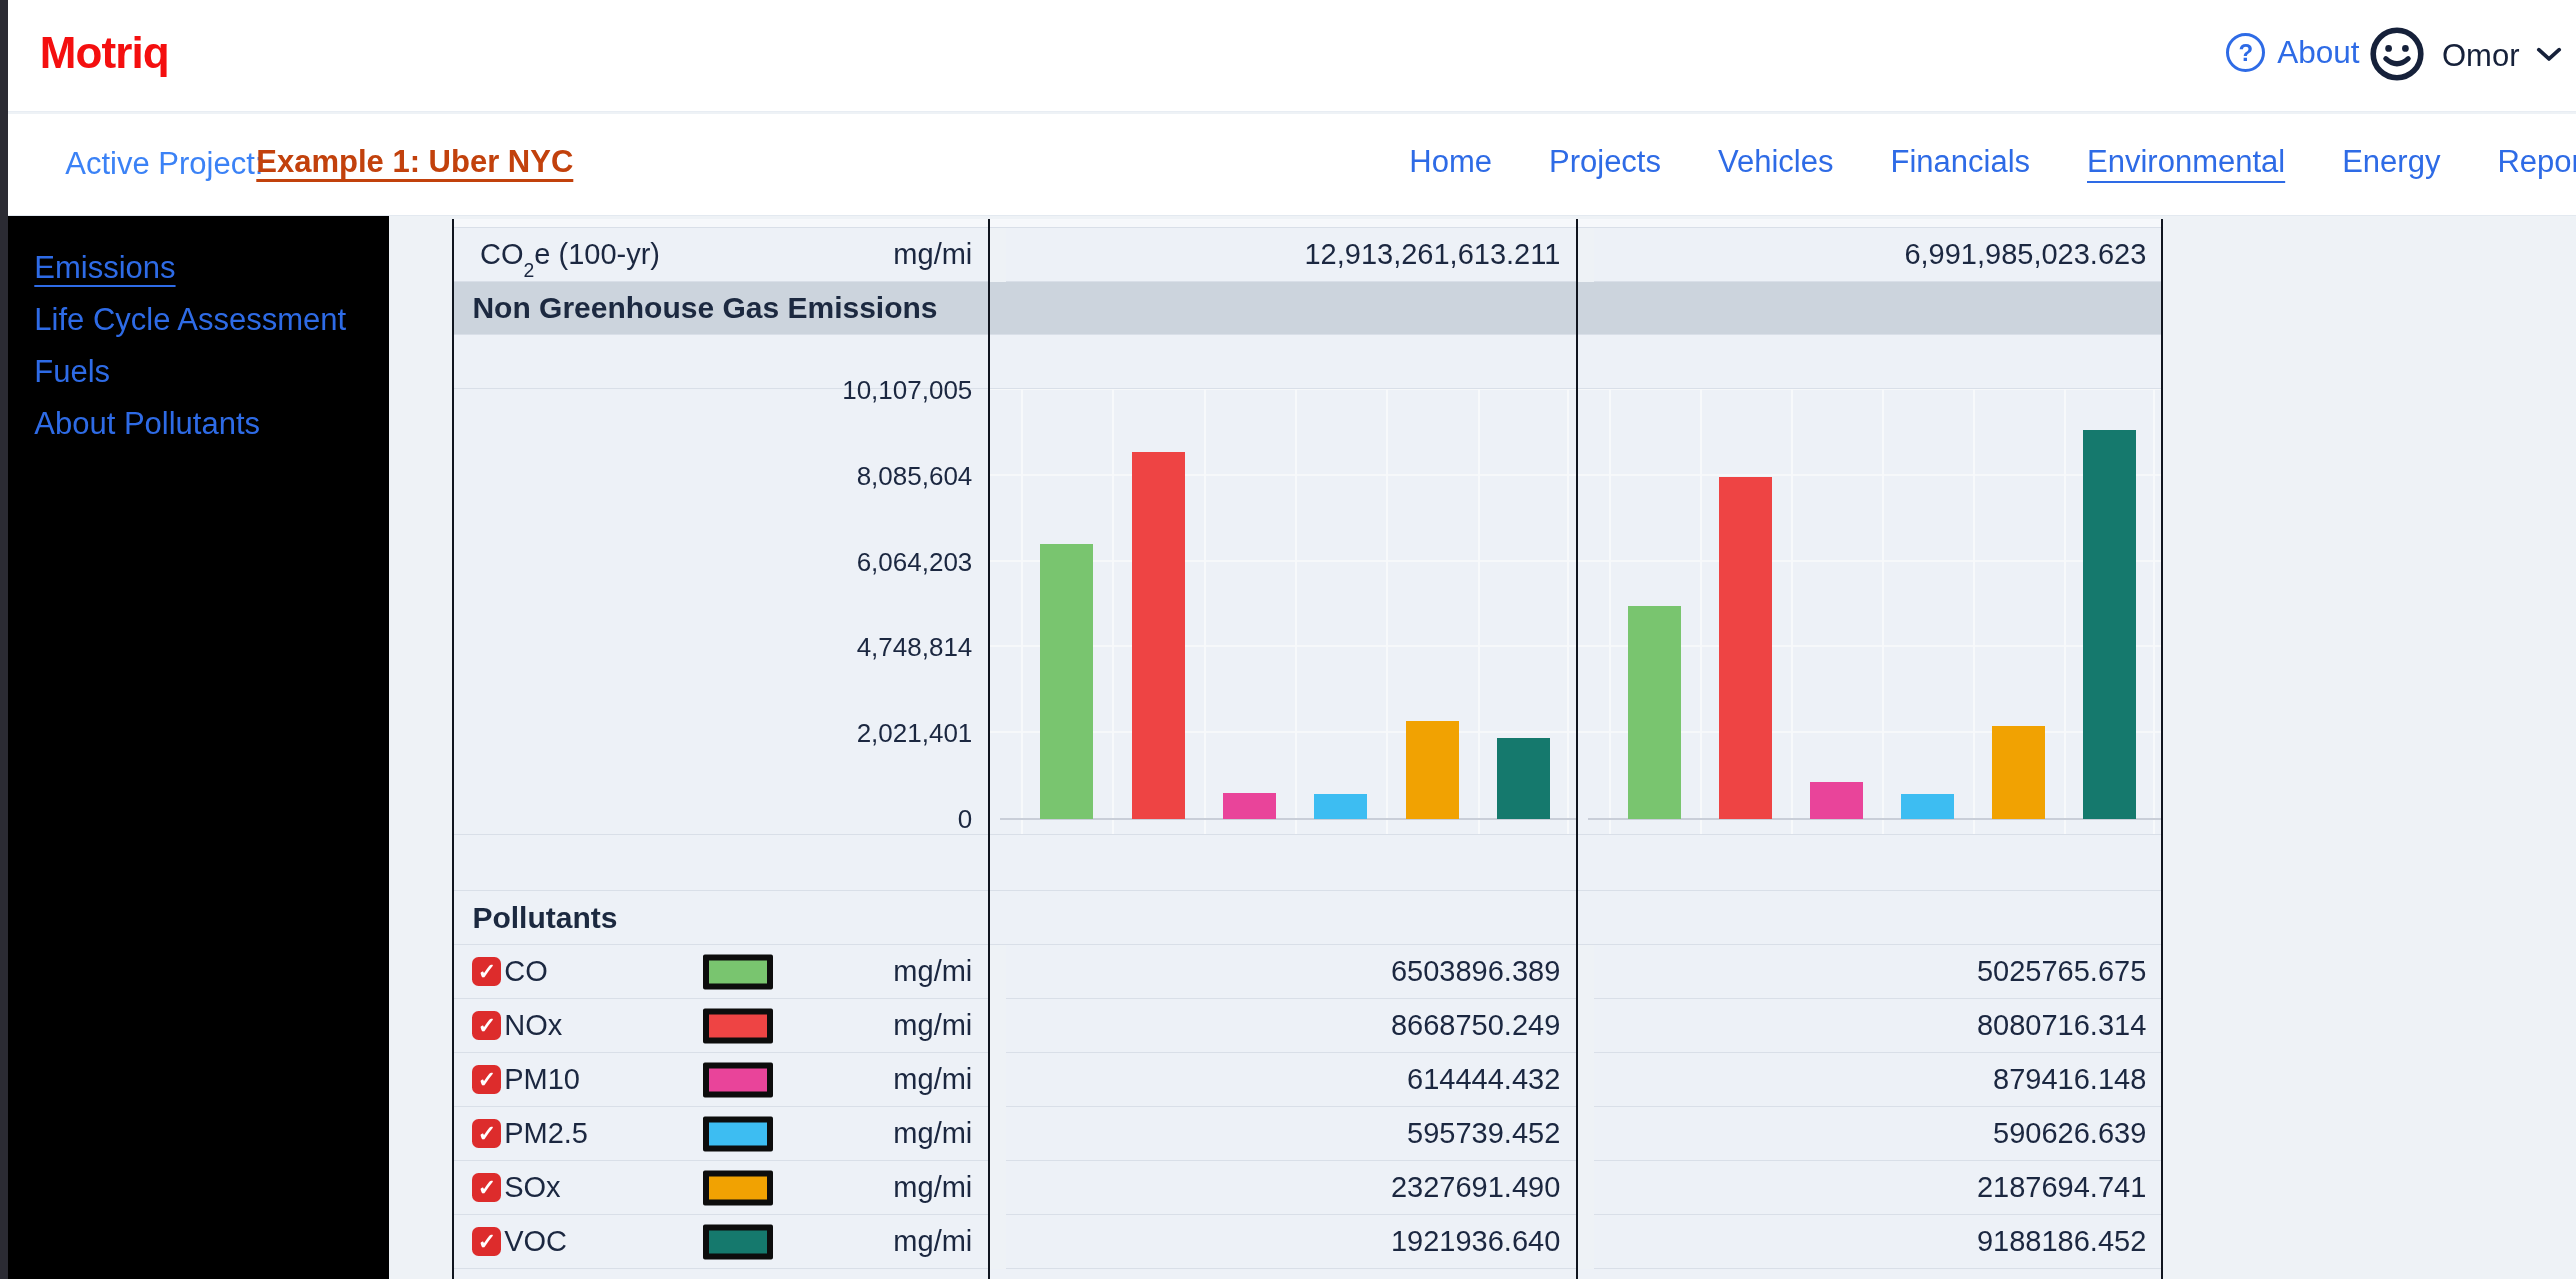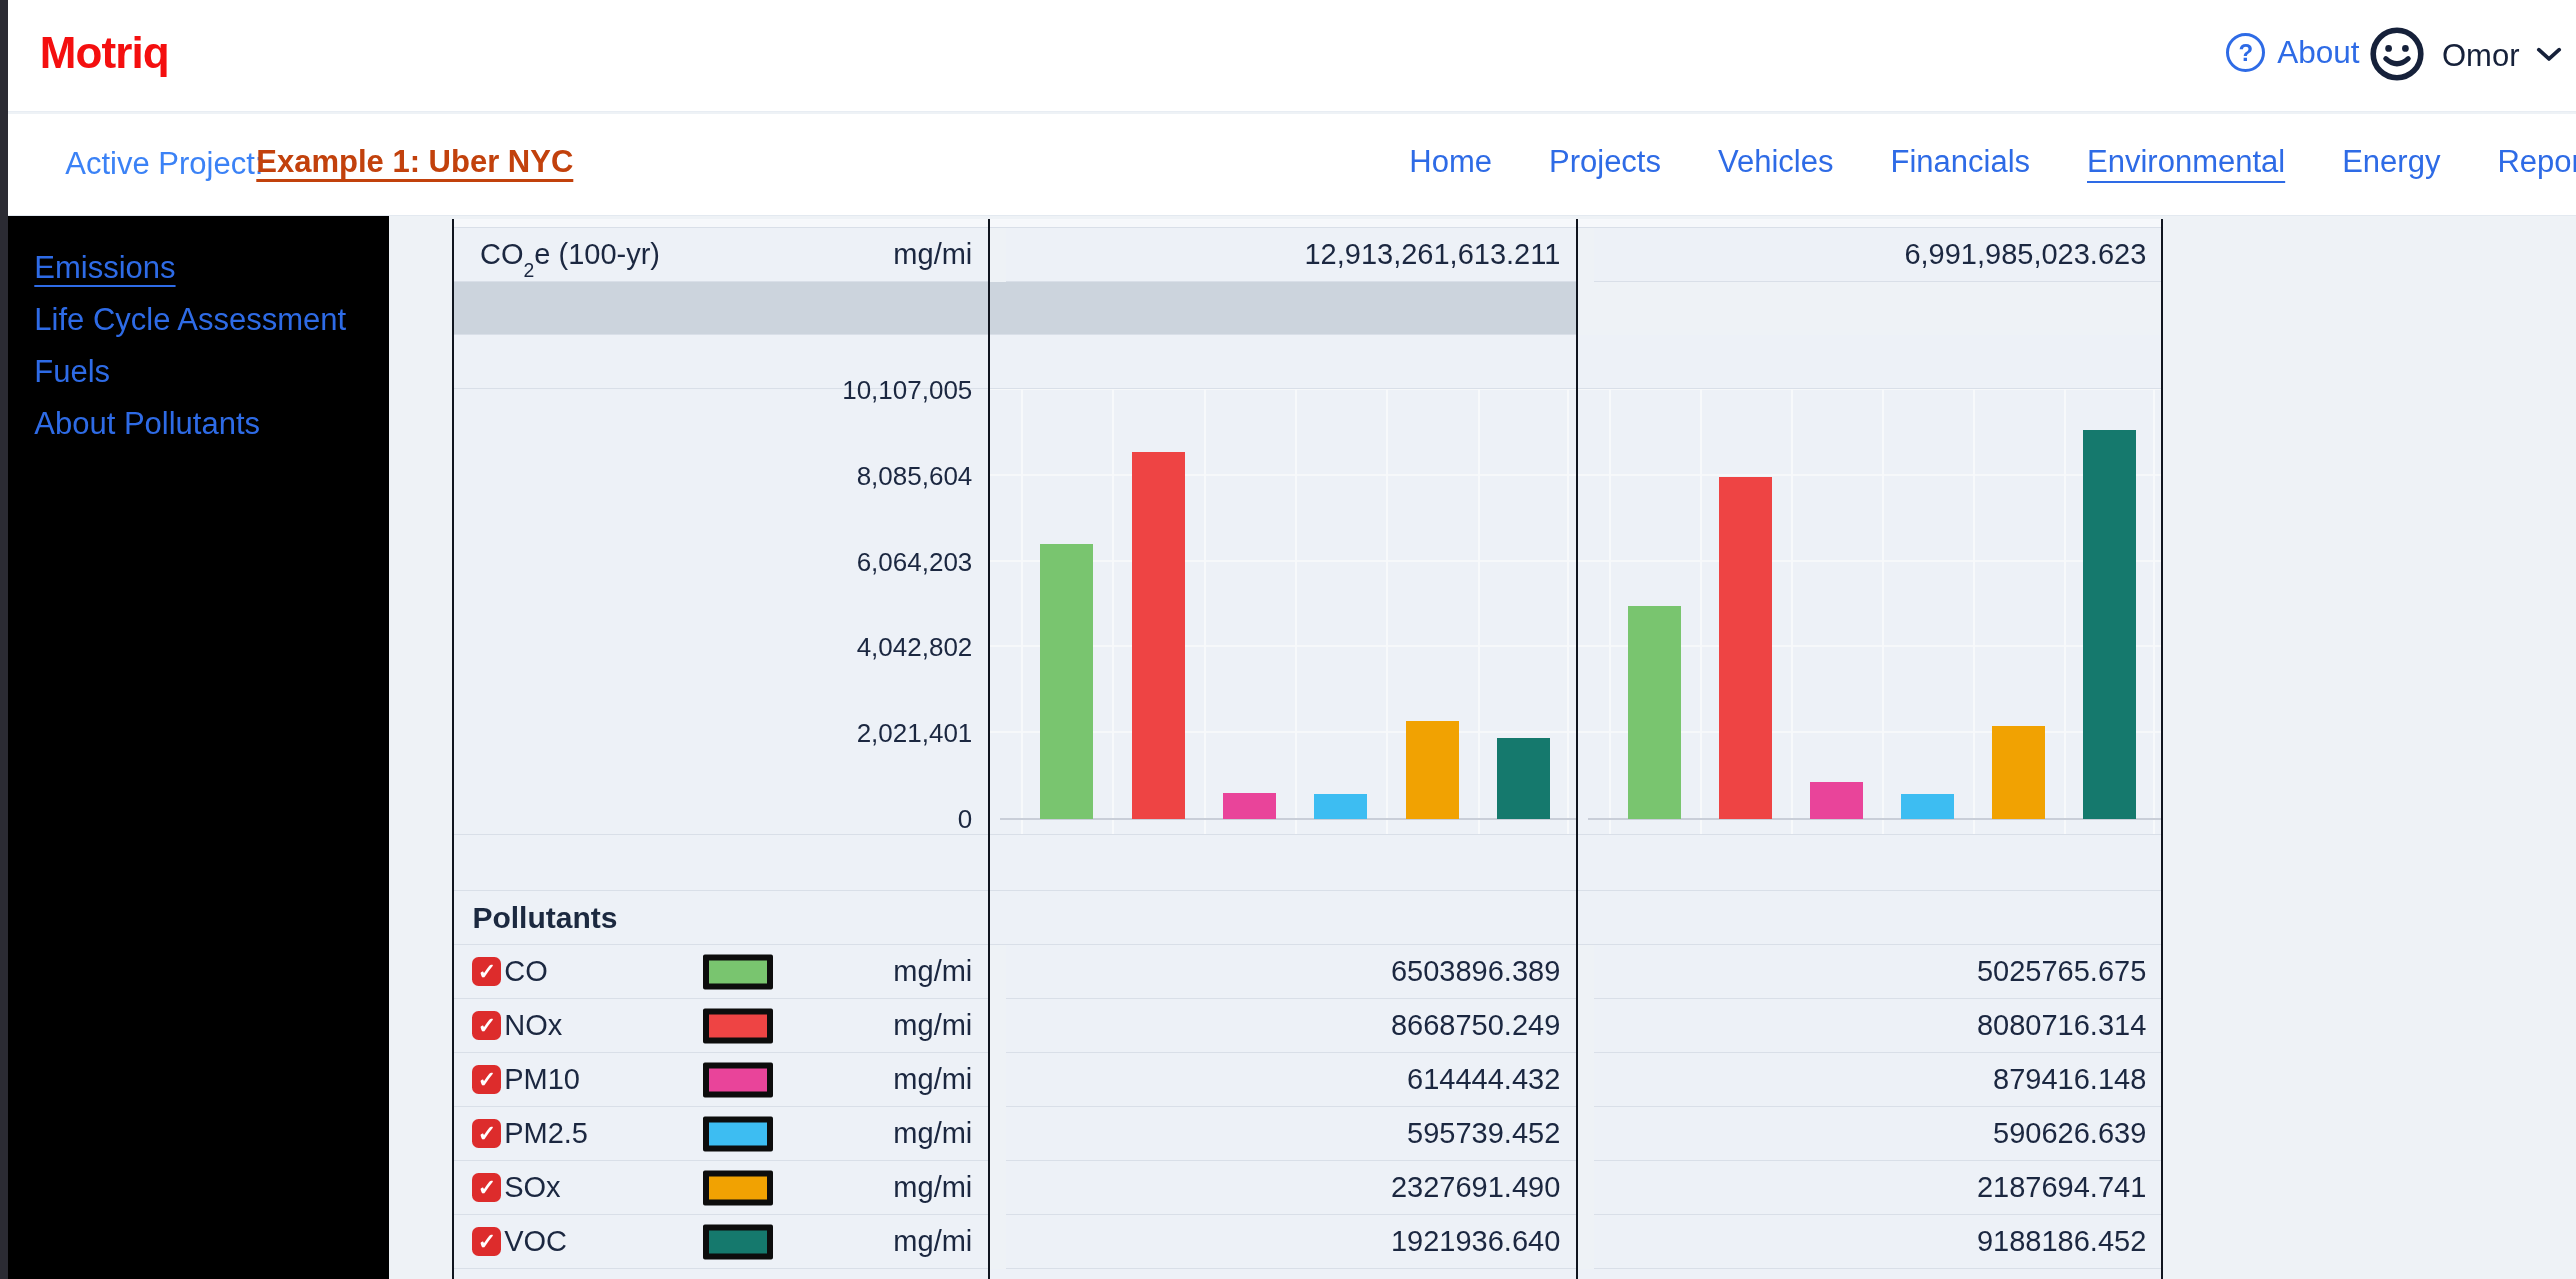--- a/index.html
+++ b/index.html
@@ -141,36 +141,39 @@
       <div class="c1pad">
         <span><span>CO</span><sub class="co2sub">2</sub><span>e (100-yr)</span></span>
         <span class="unit">mg/mi</span>
       </div>
     </div>
     <div class="cell valcell">12,913,261,613.211</div>
     <div class="cell valcell">6,991,985,023.623</div>
   </div>
 
   <div class="row row-section">
+    <div class="cell">
+        <div class="sect-title">Non Greenhouse Gas Emissions</div>
+      </div>
     <div class="cell"></div>
       <div class="cell"></div>
   </div>
 
   <div class="row row-empty">
     <div class="cell"></div>
       <div class="cell"></div>
       <div class="cell"></div>
   </div>
 
   <div class="row row-chart">
     <div class="cell">
         <div class="ylabels" id="ylabels">
           <span style="bottom: 15.7px;">0</span>
           <span style="bottom: 101px;">2,021,401</span>
-          <span style="bottom: 187px;">4,042,802</span>
+          <span style="bottom: 187px;">4,748,814</span>
           <span style="bottom: 272px;">6,064,203</span>
           <span style="bottom: 358px;">8,085,604</span>
           <span style="bottom: 444px;">10,107,005</span>
         </div>
       </div>
     <div class="cell">
         <div class="panel" id="panel0">
           <div class="hgrid" style="bottom: 101px;"></div>
           <div class="hgrid" style="bottom: 187px;"></div>
           <div class="hgrid" style="bottom: 272px;"></div>

